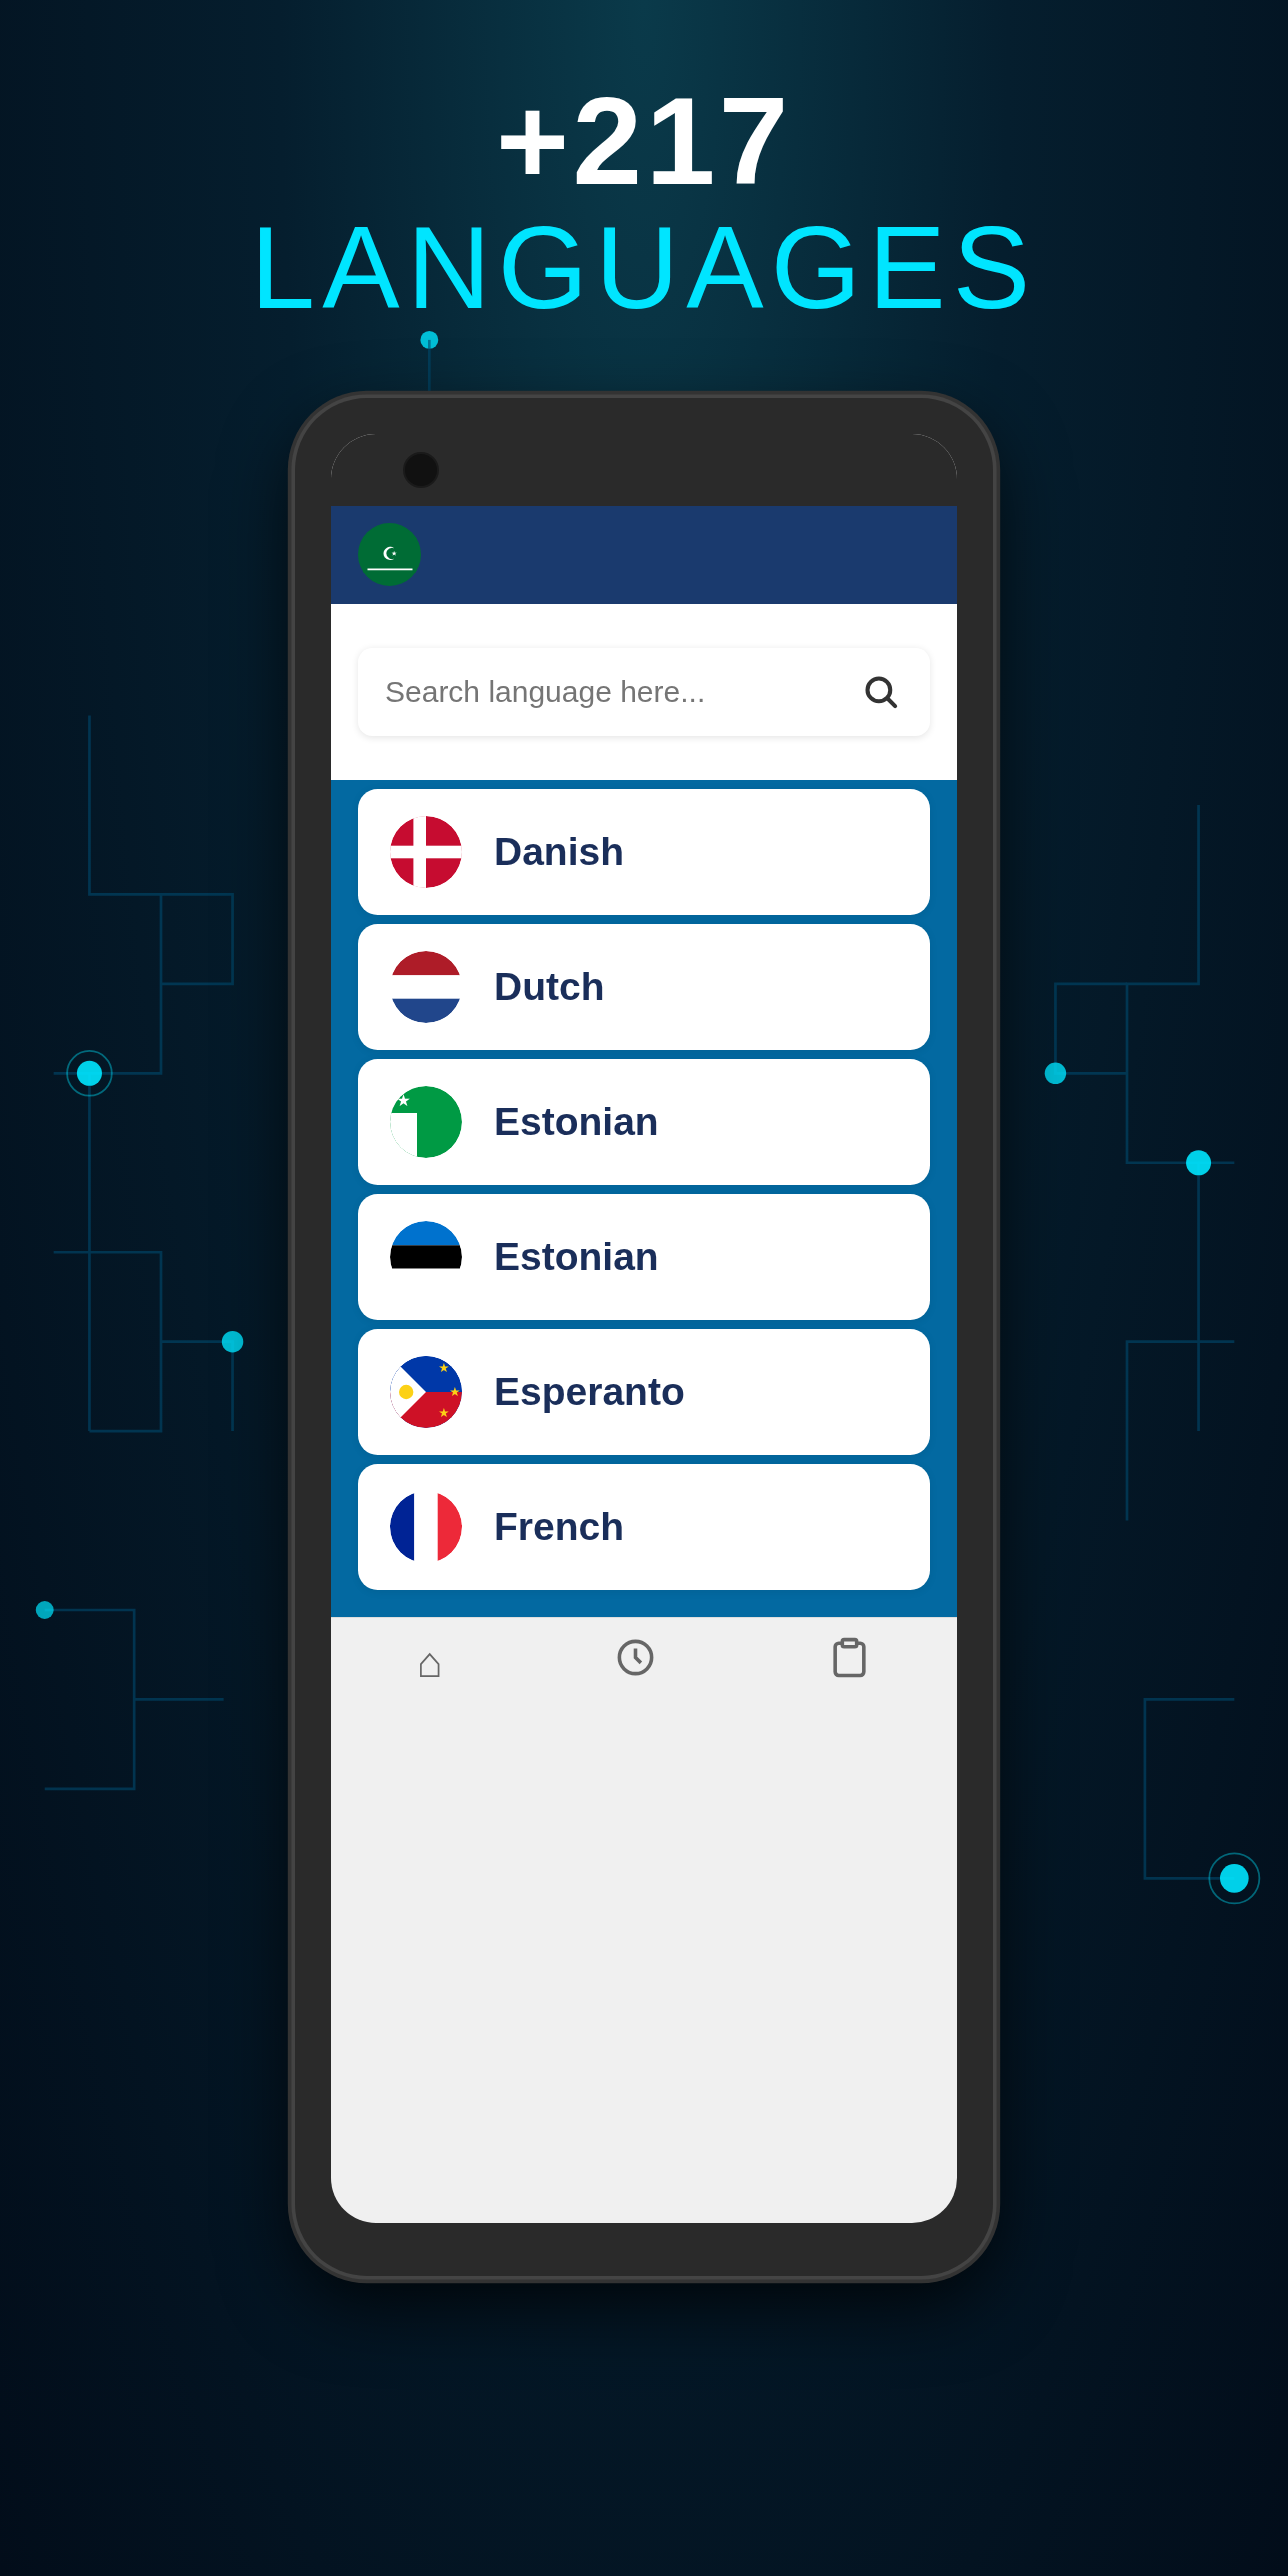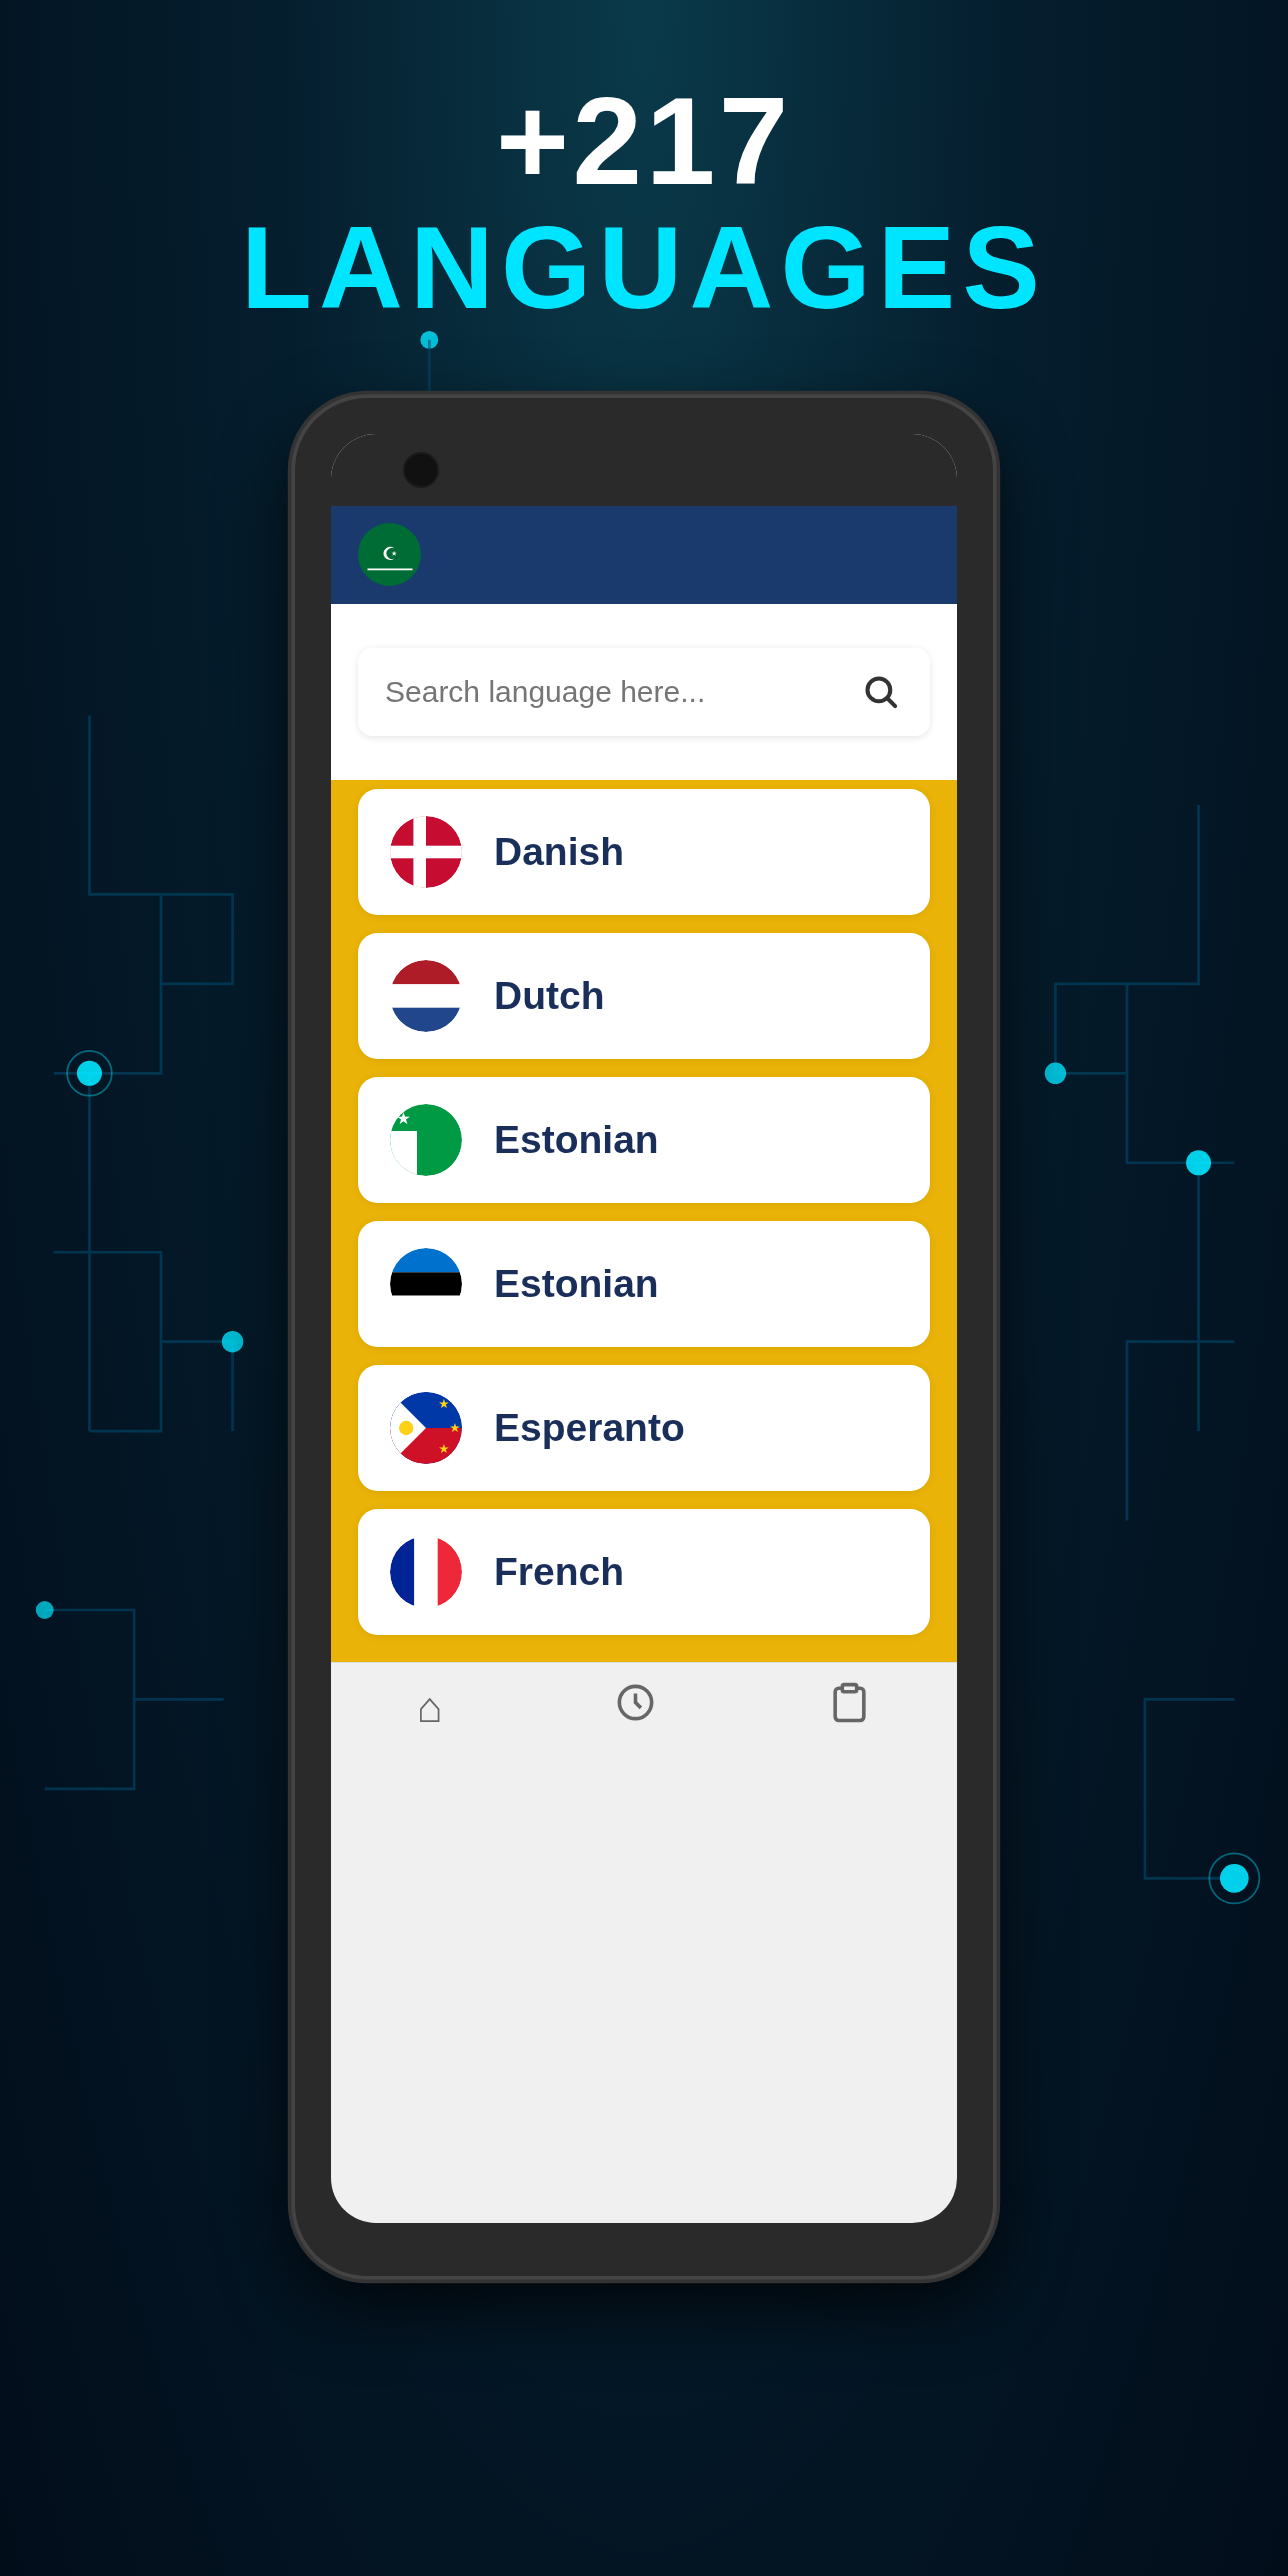--- a/index.html
+++ b/index.html
@@ -38,21 +38,21 @@
     .header-count {
       font-size: 125px;
       font-weight: 800;
       color: #ffffff;
       line-height: 1.1;
       letter-spacing: 3.6px;
     }
 
     .header-languages {
       font-size: 116px;
-      font-weight: 700;
+      font-weight: 400;
       color: #00e5ff;
       line-height: 1.0;
       letter-spacing: 7.2px;
     }
 
     
     .phone-container {
       position: relative;
       margin-top: 72px;
       z-index: 10;
@@ -154,22 +154,22 @@
       display: flex;
       align-items: center;
       justify-content: center;
     }
 
     
     .language-list {
       padding: 9px 27px 27px;
       display: flex;
       flex-direction: column;
-      gap: 18px;
-      background: #eab308;
+      gap: 9px;
+      background: #0369a1;
     }
 
     .language-item {
       background: white;
       border-radius: 19.7px;
       padding: 27px 32px;
       display: flex;
       align-items: center;
       gap: 32px;
       box-shadow: 0 1.8px 9px rgba(0,0,0,0.07);

